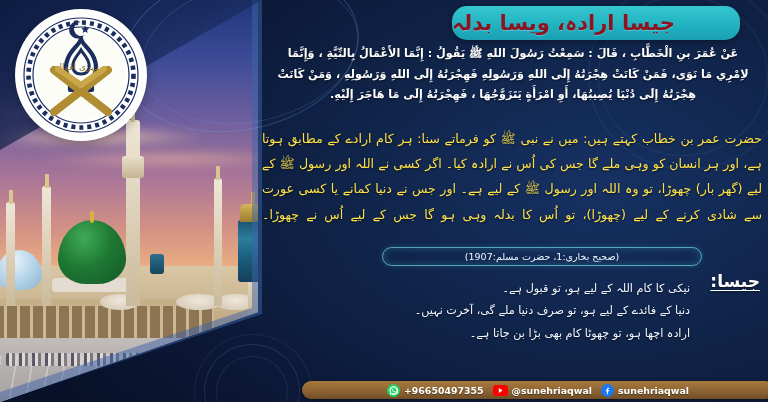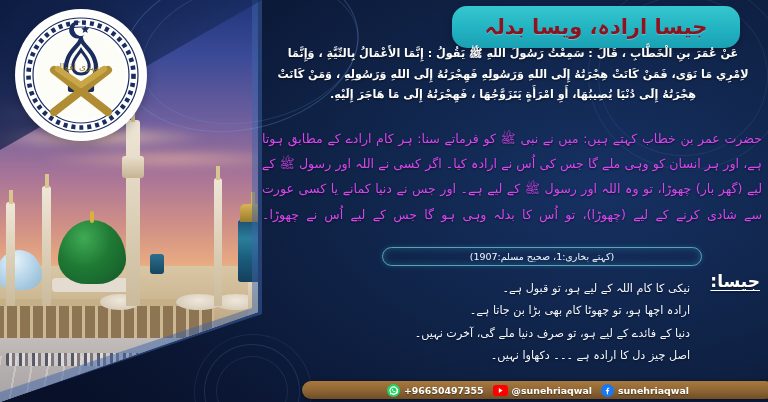--- a/index.html
+++ b/index.html
@@ -127,24 +127,24 @@
   .logo{
     position:absolute; left:18px; top:12px; width:126px; height:126px; border-radius:50%;
     background:#fdfdfb;
     box-shadow:0 0 0 3px #fff, 0 3px 14px rgba(0,0,0,.45);
     display:flex; align-items:center; justify-content:center;
   }
   .logo svg{ width:126px; height:126px; display:block; }
 
   
   .title-banner{
-    position:absolute; left:452px; top:6px; width:288px; height:42px;
+    position:absolute; left:452px; top:6px; width:288px; height:34px;
     background:linear-gradient(#35c6cf 0%, #22b3c2 55%, #1aa0b4 100%);
     border-radius:15px;
-    display:flex; align-items:center; justify-content:center;
+    display:flex; align-items:center; justify-content:flex-start;
     box-shadow:0 2px 6px rgba(0,0,0,.35);
   }
   .title-banner .t{
     font-family:"DejaVu Sans","Liberation Sans",sans-serif;
     font-size:21px; font-weight:bold; color:#8d1320; direction:rtl;
     line-height:1; letter-spacing:.5px;
     text-shadow:0 1px 0 rgba(255,255,255,.25);
   }
 
   
@@ -153,21 +153,21 @@
     direction:rtl; text-align:center; color:#ffffff;
     font-family:"DejaVu Sans",sans-serif;
     font-size:11.2px; font-weight:bold; line-height:1.85;
     text-shadow:0 1px 2px rgba(0,0,0,.6);
   }
 
   
   .urdu{
     position:absolute; left:262px; top:126px; width:500px;
     direction:rtl; text-align:justify; text-align-last:justify;
-    color:#d946ef; font-family:"DejaVu Sans",sans-serif;
+    color:#fde047; font-family:"DejaVu Sans",sans-serif;
     font-size:12.6px; line-height:2.0;
     text-shadow:0 1px 2px rgba(0,0,0,.55);
   }
 
   
   .cite{
     position:absolute; left:382px; top:247px; width:320px; height:19px;
     border:1px solid rgba(110,205,220,.75); border-radius:10px;
     display:flex; align-items:center; justify-content:center;
     color:#eef7ff; font-size:9.5px; direction:rtl;
@@ -290,29 +290,28 @@
 
   <div class="title-banner">
     <span class="t">جیسا ارادہ، ویسا بدلہ</span>
   </div>
 
   <div class="arabic">عَنْ عُمَرَ بنِ الْخَطَّابِ ، قَالَ : سَمِعْتُ رَسُولَ اللهِ ﷺ يَقُولُ : إِنَّمَا الأَعْمَالُ بِالنِّيَّةِ ، وَإِنَّمَا لاِمْرِي مَا نَوَى، فَمَنْ كَانَتْ هِجْرَتُهُ إِلَى اللهِ وَرَسُولِهِ فَهِجْرَتُهُ إِلَى اللهِ وَرَسُولِهِ ، وَمَنْ كَانَتْ هِجْرَتُهُ إِلَى دُنْيَا يُصِيبُهَا، أَوِ امْرَأَةٍ يَتَزَوَّجُهَا ، فَهِجْرَتُهُ إِلَى مَا هَاجَرَ إِلَيْهِ.</div>
 
   <div class="urdu">حضرت عمر بن خطاب کہتے ہیں: میں نے نبی ﷺ کو فرماتے سنا: ہر کام ارادے کے مطابق ہوتا ہے، اور ہر انسان کو وہی ملے گا جس کی اُس نے ارادہ کیا۔ اگر کسی نے اللہ اور رسول ﷺ کے لیے (گھر بار) چھوڑا، تو وہ اللہ اور رسول ﷺ کے لیے ہے۔ اور جس نے دنیا کمانے یا کسی عورت سے شادی کرنے کے لیے (چھوڑا)، تو اُس کا بدلہ وہی ہو گا جس کے لیے اُس نے چھوڑا۔</div>
 
   <div class="cite">
-    <span>(کہتے بخاری:1، صحیح مسلم:1907)</span>
+    <span>(صحیح بخاری:1، حضرت مسلم:1907)</span>
   </div>
 
   <div class="fawaid-head">جیسا:</div>
   <div class="fawaid-list">
     <div>نیکی کا کام اللہ کے لیے ہو، تو قبول ہے۔</div>
+    <div>دنیا کے فائدے کے لیے ہو، تو صرف دنیا ملے گی، آخرت نہیں۔</div>
     <div>ارادہ اچھا ہو، تو چھوٹا کام بھی بڑا بن جاتا ہے۔</div>
-    <div>دنیا کے فائدے کے لیے ہو، تو صرف دنیا ملے گی، آخرت نہیں۔</div>
-    <div>اصل چیز دل کا ارادہ ہے ۔۔۔ دکھاوا نہیں۔</div>
   </div>
 
   <div class="social">
 
     <div class="sitem">
       <span class="ic ic-wa">
         <svg width="9" height="9" viewBox="0 0 24 24" fill="#ffffff">
           <path d="M20 3.9A11 11 0 0 0 3.5 18.3L2 22.5l4.3-1.4A11 11 0 1 0 20 3.9zM12 20a8 8 0 0 1-4.1-1.1l-.3-.2-2.5.8.8-2.5-.2-.3A8 8 0 1 1 12 20zm4.5-5.9c-.2-.1-1.4-.7-1.6-.8s-.4-.1-.5.1-.6.8-.7.9-.3.2-.5 0a6.6 6.6 0 0 1-3.2-2.8c-.2-.4.2-.4.6-1.2a.4.4 0 0 0 0-.4c0-.1-.5-1.3-.7-1.7s-.4-.4-.5-.4h-.4a.9.9 0 0 0-.6.3 2.5 2.5 0 0 0-.8 1.9 4.4 4.4 0 0 0 .9 2.3 10 10 0 0 0 3.9 3.4c1.4.6 2 .7 2.7.6a2.3 2.3 0 0 0 1.5-1.1 1.9 1.9 0 0 0 .1-1.1c0-.1-.2-.2-.4-.3z"></path>
         </svg>
       </span>

